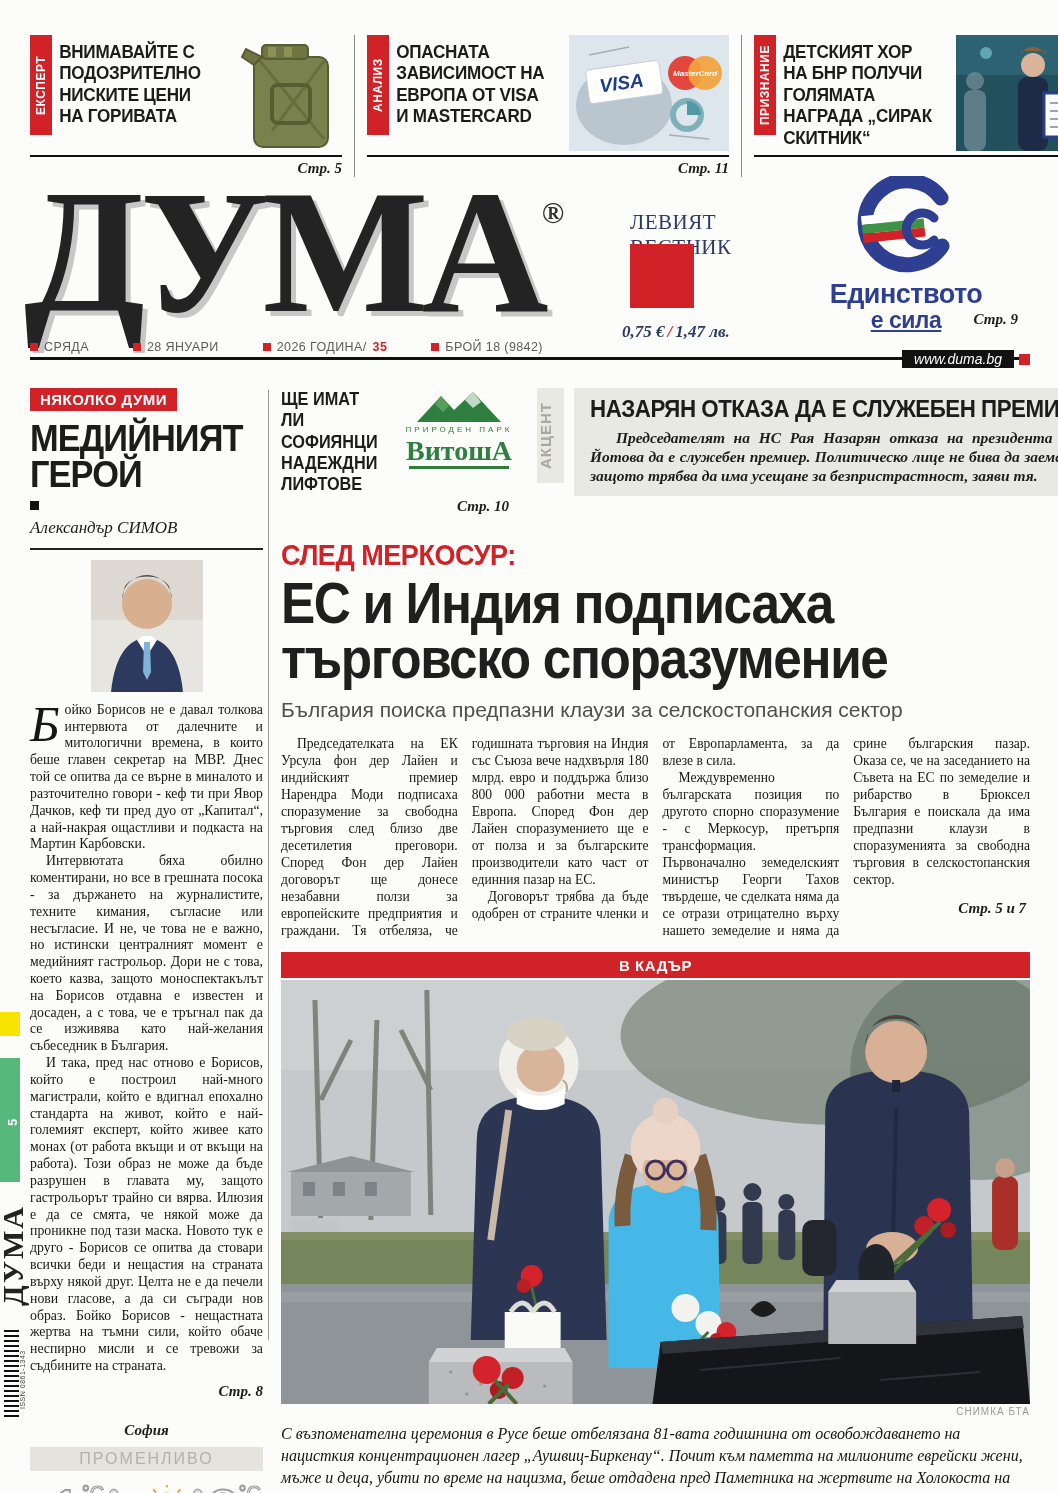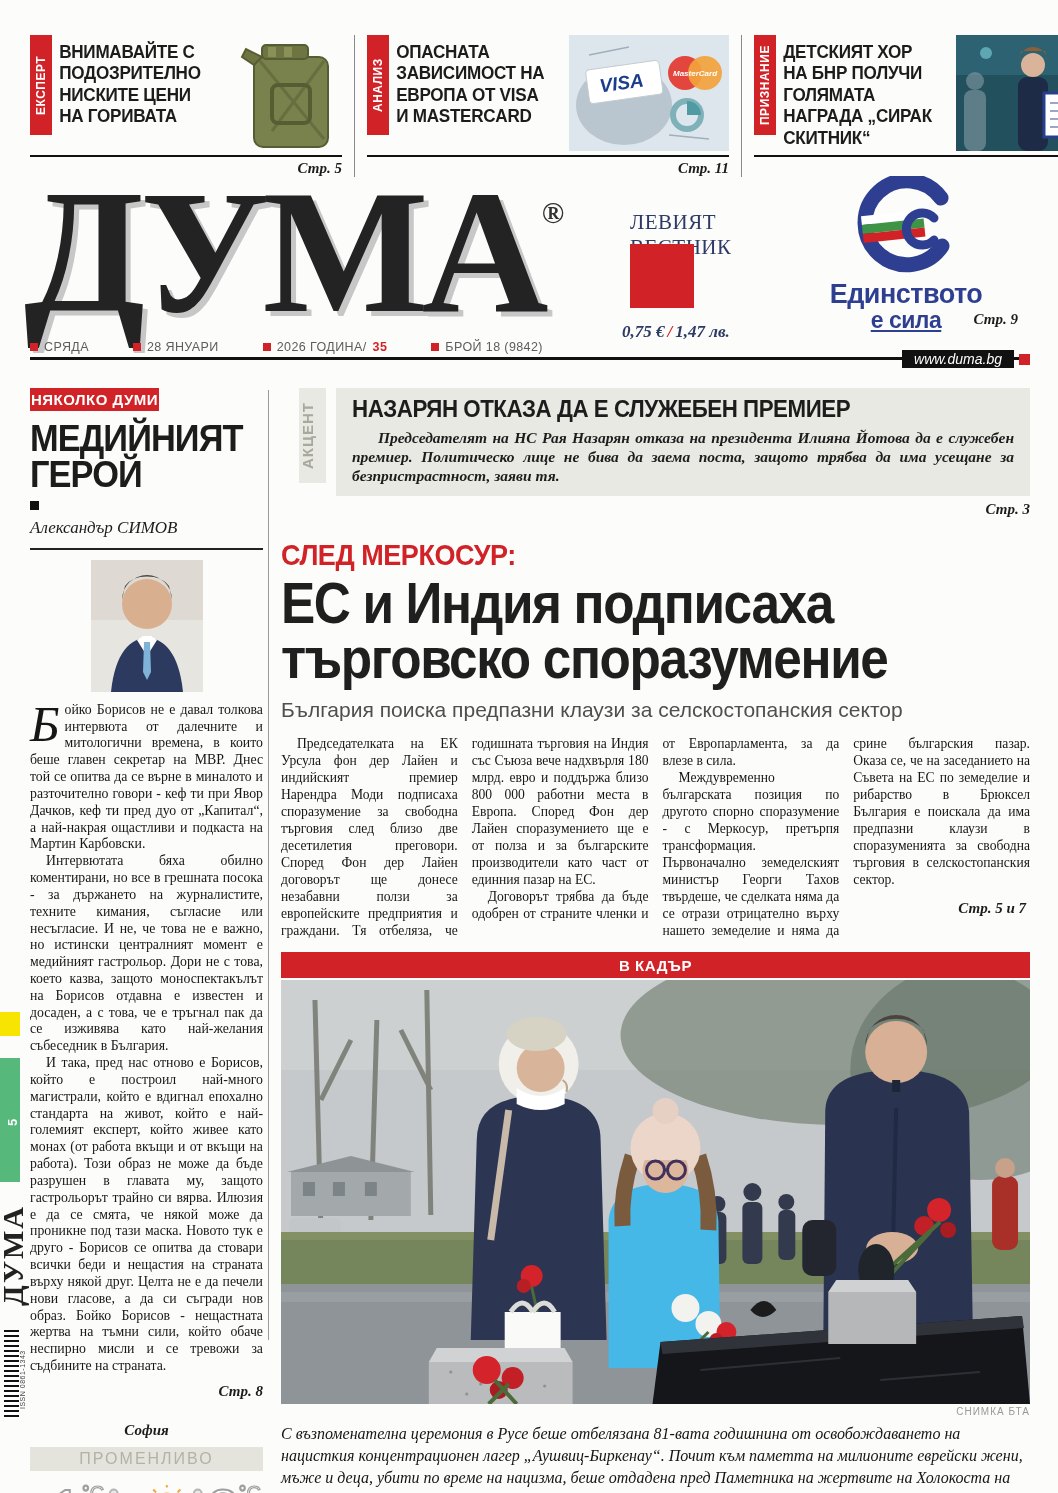--- a/index.html
+++ b/index.html
@@ -56,21 +56,21 @@
               justify-content:center;padding-bottom:4px;box-sizing:border-box;}
   .edge-duma{position:absolute;left:-4px;top:1190px;height:130px;font-family:"Liberation Serif",serif;
              font-weight:bold;font-size:30px;color:#222;letter-spacing:2px;}
   .edge-barcode{position:absolute;left:4px;top:1330px;width:15px;height:88px;
      background:repeating-linear-gradient(to bottom,#111 0 2px,#fff 2px 5px);}
   .edge-issn{position:absolute;left:19px;top:1330px;height:100px;font-size:7px;color:#444;letter-spacing:.5px;}
 
   
   .leftcol{position:absolute;left:30px;top:388px;width:233px;}
   .badge{display:inline-block;background:#d12228;color:#fff;font-weight:bold;font-size:15px;
-         letter-spacing:.5px;padding:3px 1px;}
+         letter-spacing:.5px;padding:3px 10px;}
   .leftcol h2{margin:10px 0 8px;font-size:37px;font-weight:800;line-height:.97;
               letter-spacing:-1px;transform:scaleX(.93);transform-origin:left top;}
   .bullet{width:9px;height:9px;background:#111;margin:8px 0 8px;}
   .author{font-family:"Liberation Serif",serif;font-style:italic;font-size:17px;}
   .lc-rule{border:none;border-top:2px solid #222;margin:10px 0 10px;}
   .portrait{display:block;margin:0 auto 10px;}
   .lc-body{font-family:"Liberation Serif",serif;font-size:13.8px;line-height:1.22;
            text-align:justify;color:#161616;}
   .lc-body p{margin:0;}
   .lc-body p.ind{text-indent:16px;}
@@ -315,20 +315,34 @@
         <div class="w-temp"><span>8</span><sup>°C</sup></div>
       </div>
     </div>
   </div>
 
   <div class="vdiv"></div>
 
   <div class="main">
 
     <div class="row1">
+      <div class="lifts">
+        <div class="lifts-main">
+          <div class="lifts-title">ЩЕ ИМАТ ЛИ СОФИЯНЦИ НАДЕЖДНИ ЛИФТОВЕ</div>
+          <svg width="120" height="84" viewBox="0 0 120 84">
+            <path d="M18,34 L42,8 L55,22 L74,4 L102,34 Z" fill="#2f8040"></path>
+            <path d="M42,8 L50,18 L44,24 L36,16 Z" fill="#57a05c"></path>
+            <path d="M74,4 L82,14 L74,20 L66,12 Z" fill="#fff" opacity=".7"></path>
+            <text x="60" y="44" text-anchor="middle" font-family="Liberation Sans,sans-serif" font-size="8" letter-spacing="3" fill="#2f7d3a">ПРИРОДЕН ПАРК</text>
+            <text x="60" y="72" text-anchor="middle" font-family="Liberation Serif,serif" font-weight="bold" font-size="28" fill="#2f8040">ВитошА</text>
+            <rect x="10" y="78" width="100" height="3" fill="#2f7d3a"></rect>
+          </svg>
+        </div>
+        <div class="pref">Стр. 10</div>
+      </div>
 
       <div class="accent-vlabel vtext">АКЦЕНТ</div>
 
       <div class="accent-wrap">
         <div class="accent-box">
           <h3>НАЗАРЯН ОТКАЗА ДА Е СЛУЖЕБЕН ПРЕМИЕР</h3>
           <p class="accent-body">Председателят на НС Рая Назарян отказа на президента Илияна Йотова да е служебен премиер. Политическо лице не бива да заема поста, защото трябва да има усещане за безпристрастност, заяви тя.</p>
         </div>
         <div class="pref">Стр. 3</div>
       </div>

